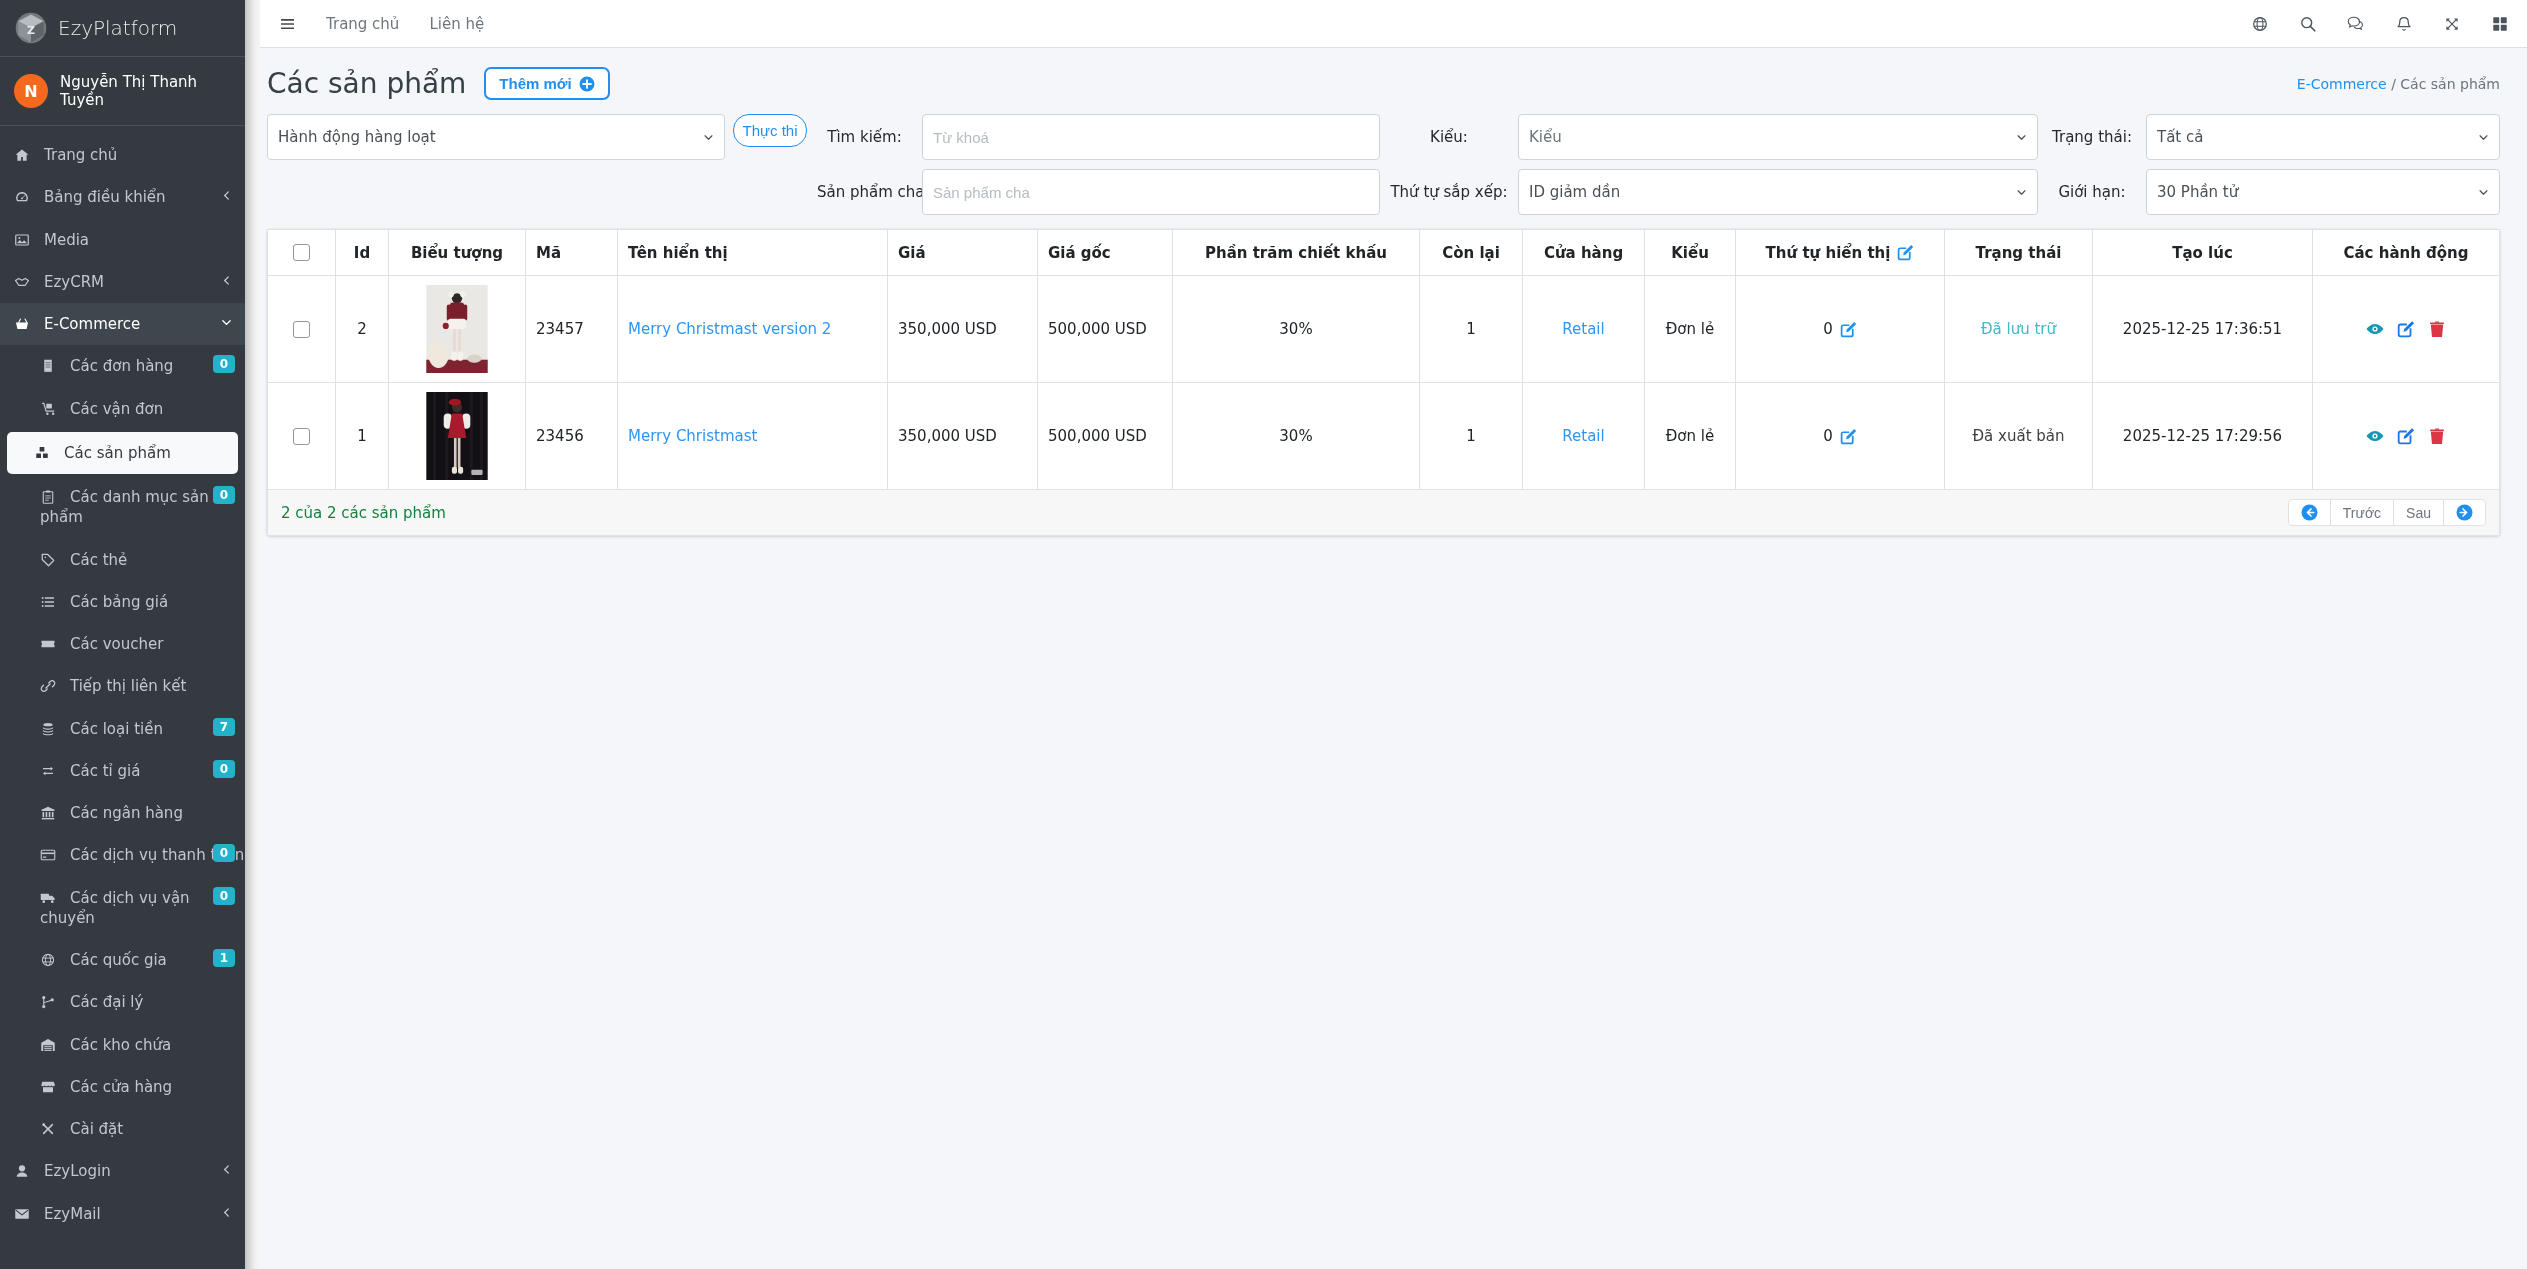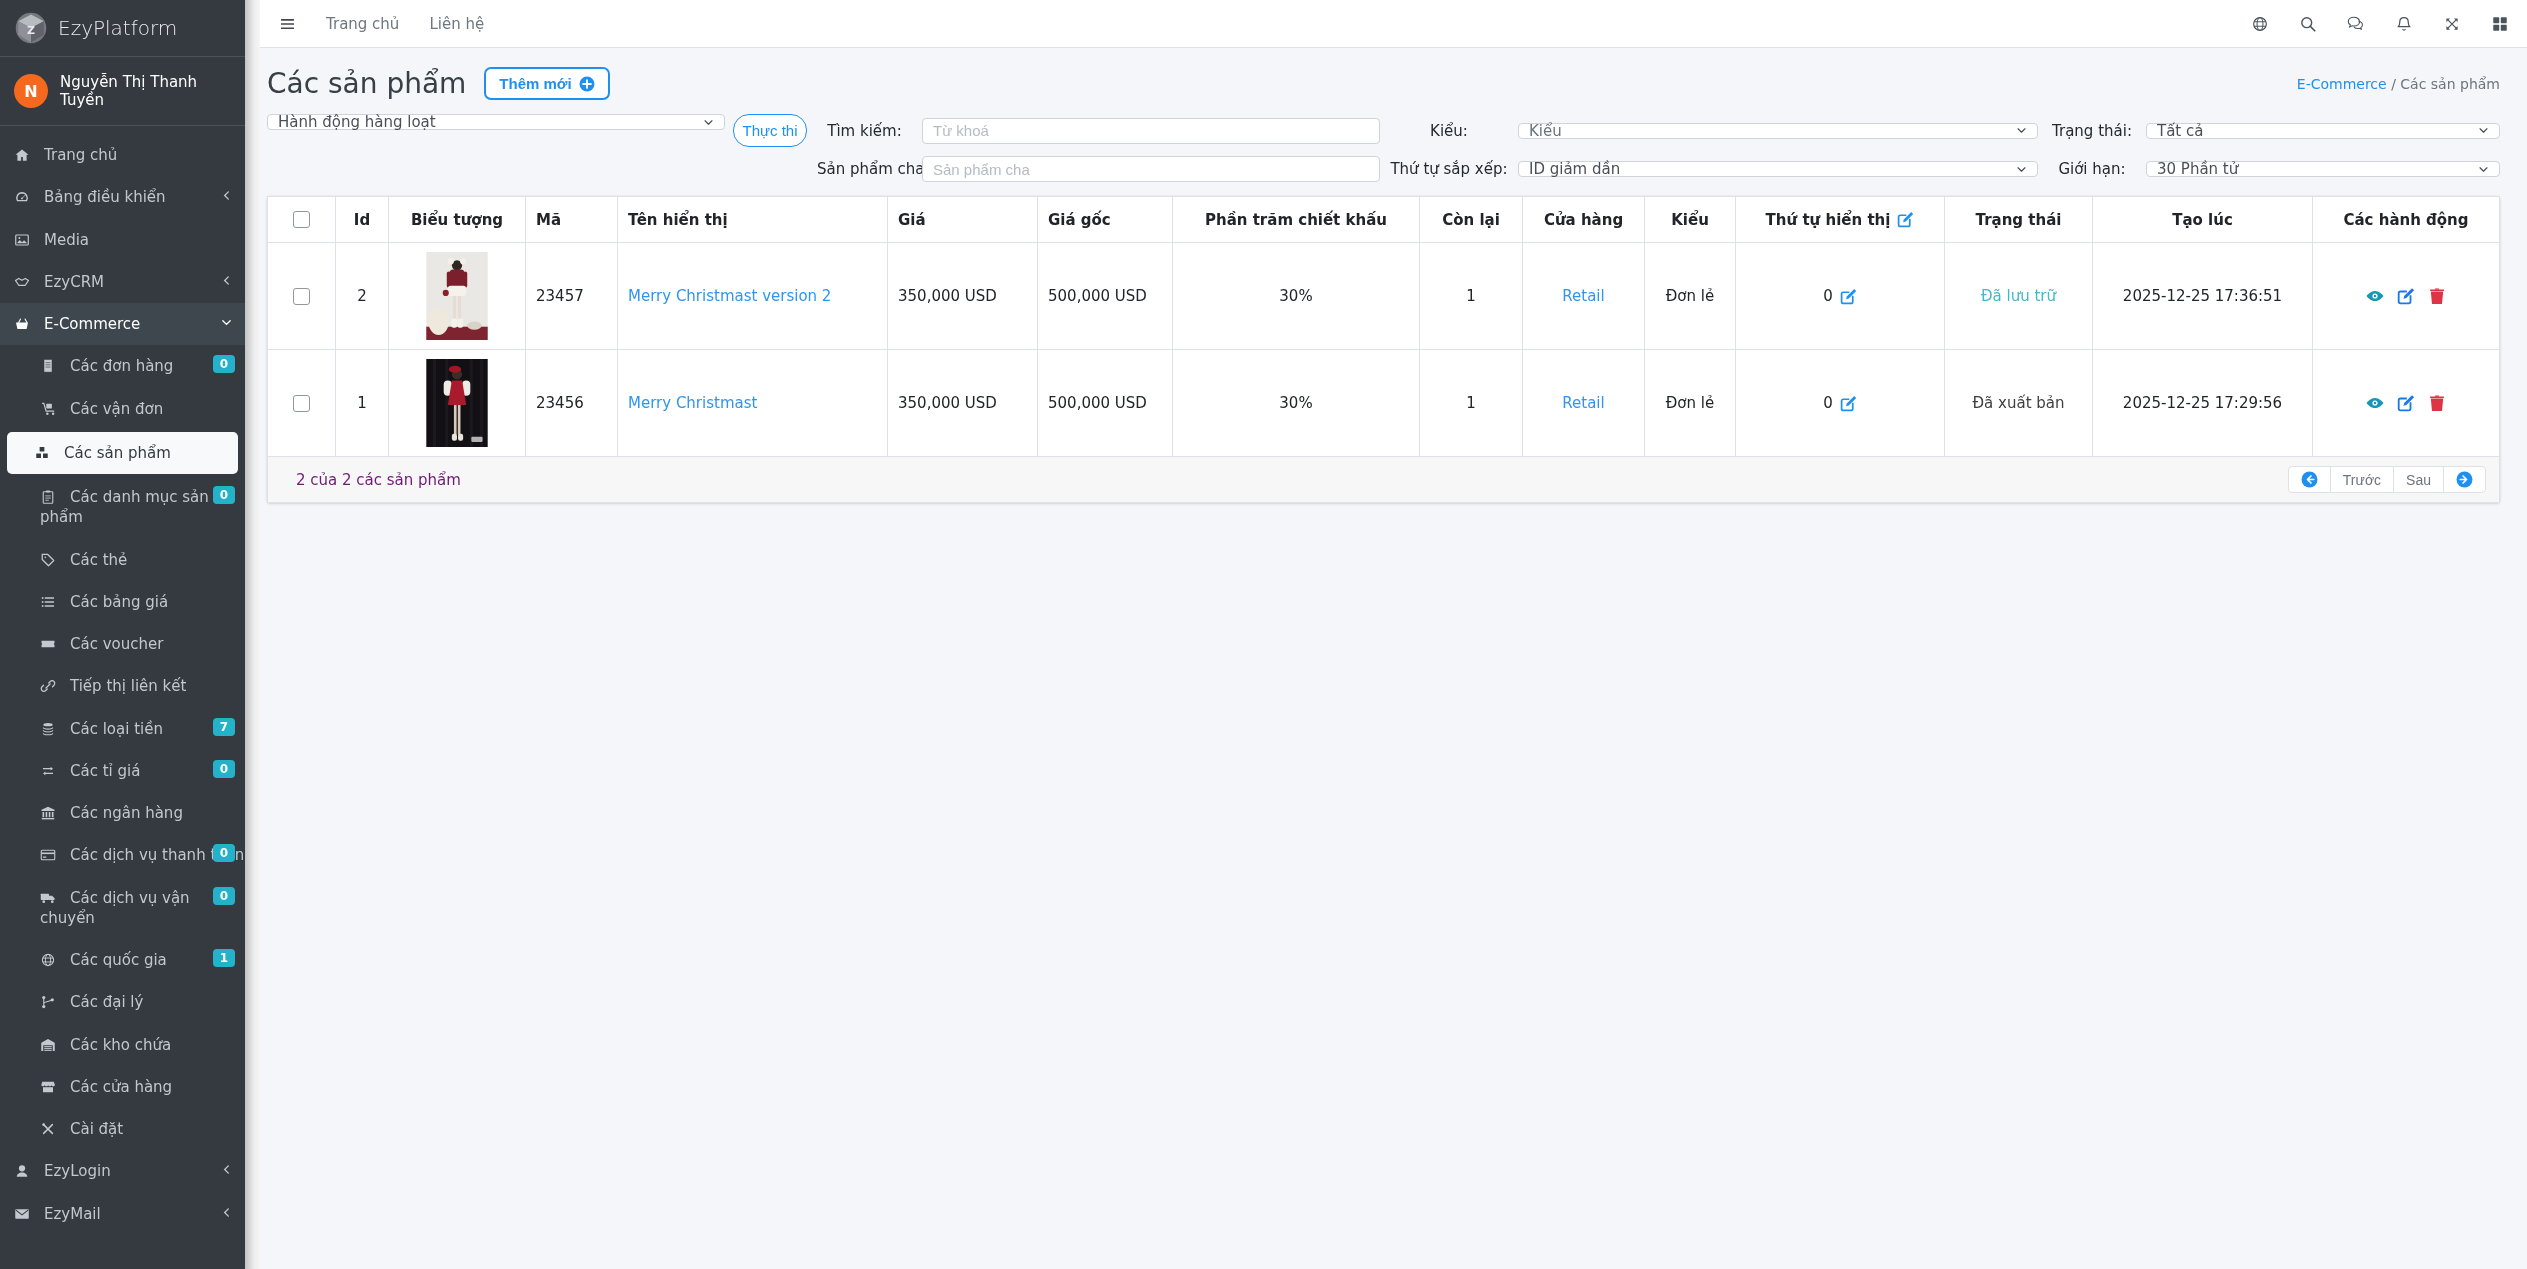--- a/index.html
+++ b/index.html
@@ -40,21 +40,21 @@
   .page-head { display:flex; align-items:center; margin:7px 0 14px; }
   .page-title { font-size:28px; font-weight:400; color:#374047; }
   .btn-add { display:flex; align-items:center; gap:7px; margin-left:18px; background:#fff; border:2px solid #2090f0; color:#2090f0; font-size:15px; font-weight:bold; border-radius:7px; padding:6px 13px; cursor:pointer; }
   .btn-add .ic { width:16px; height:16px; color:#2090f0; }
   .breadcrumb { margin-left:auto; font-size:14px; color:#6c757d; }
   .breadcrumb .bc-link { color:#2090f0; cursor:pointer; }
 
   .filters { display:grid; grid-template-columns:540px 95px 458px 118px 520px 88px 1fr; column-gap:10px; row-gap:9px; align-items:center; margin-bottom:14px; }
   .bulk-wrap { display:flex; gap:8px; }
   .f-label { text-align:center; font-size:15px; color:#24292e; white-space:nowrap; }
-  .select, .tinput { height:16px; background:#fff; border:1px solid #ced4da; border-radius:4px; font-size:15px; color:#495057; }
+  .select, .tinput { height:46px; background:#fff; border:1px solid #ced4da; border-radius:4px; font-size:15px; color:#495057; }
   .select { display:flex; align-items:center; padding:0 10px; cursor:pointer; }
   .select .sel-text { flex:1; white-space:nowrap; overflow:hidden; }
   .select .caret { width:11px; height:11px; color:#495057; flex:none; }
   .select.ph .sel-text { color:#6c757d; }
   .tinput { width:100%; padding:12px 10px; outline:none; }
   .tinput::placeholder { color:#b4bcc3; }
   .bulk-select { flex:1; }
   .btn-exec { width:74px; height:33px; background:#fff; border:1px solid #2090f0; border-radius:16px; color:#2090f0; font-size:15px; cursor:pointer; }
 
   
@@ -72,21 +72,21 @@
   .th-ord { display:inline-flex; align-items:center; gap:7px; }
   .st-info { color:#44b8c9; }
   .st-success { color:#404040; }
   .actions { display:flex; justify-content:center; gap:13px; }
   .actions span { width:18px; height:18px; cursor:pointer; }
   .act-view { color:#1797b4; }
   .act-edit { color:#1a79e8; }
   .act-del { color:#dc3545; }
 
   .card-footer { background:#f7f7f7; border:1px solid #dee2e6; border-top:none; padding:7px 13px; display:flex; align-items:center; height:46px; }
-  .summary { font-size:15px; color:#701a75;margin-left:15px; }
+  .summary { font-size:15px; color:#15803d; }
   .pager { margin-left:auto; display:flex; }
   .pbtn { background:#fff; border:1px solid #dee2e6; margin-left:-1px; padding:4px 12px; font-size:14px; color:#6c757d; display:flex; align-items:center; cursor:pointer; }
   .pbtn:first-child { border-radius:4px 0 0 4px; margin-left:0; }
   .pbtn:last-child { border-radius:0 4px 4px 0; }
   .pbtn .ic { width:17px; height:17px; color:#2090f0; }
 </style>
 </head>
 <body>
 
 <aside class="sidebar">

